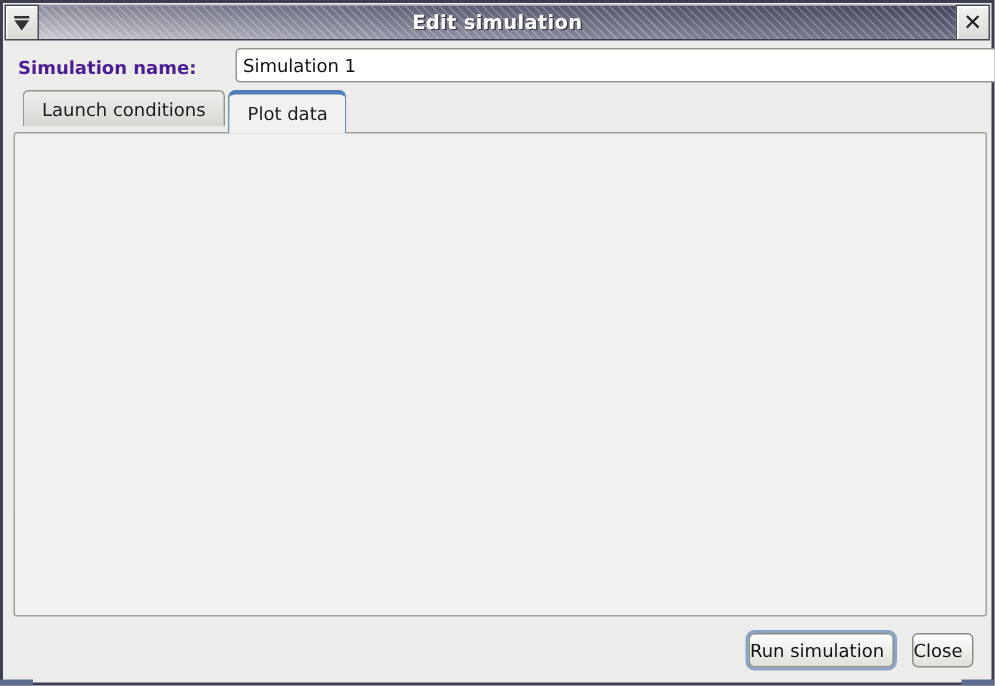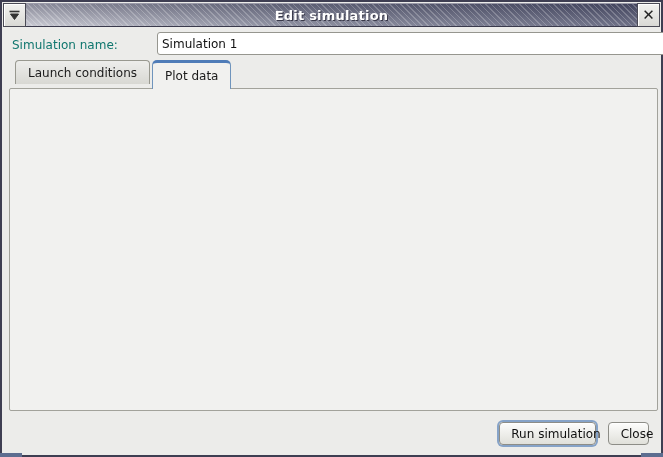--- a/index.html
+++ b/index.html
@@ -35,21 +35,21 @@
     border-top:1px solid #9a9aa8; border-bottom:1px solid #3a3a4c;
     display:flex; align-items:center; justify-content:center;
   }
   .tb-title {
     color:#ffffff; font-weight:bold; font-size:13px; letter-spacing:0.2px;
     text-shadow:1px 1px 0 #3a3a4a;
   }
   .close-glyph { font-size:15px; font-weight:bold; color:#222; line-height:1; }
 
   
-  .lbl { position:absolute; white-space:nowrap; color:#0f766e; }
+  .lbl { position:absolute; white-space:nowrap; color:#4c1d95;font-weight:bold; }
 
   .textfield {
     position:absolute; background:#ffffff;
     border:1px solid #96968f; border-radius:3px;
     font:12px "DejaVu Sans","Liberation Sans",sans-serif; color:#111;
     padding:0 4px; outline:none;margin-left:35px;
   }
 
   .combo {
     position:absolute; display:flex; align-items:stretch;
@@ -67,26 +67,25 @@
   }
   .combo-btn svg { display:block; }
 
   .unit-field {
     position:absolute; background:#eeeeeb;
     border:1px solid #bcbcb6; border-radius:2px;
     display:flex; align-items:center; padding:0 5px; color:#3c3c3c;
   }
 
   .btn {
-    position:absolute; display:flex; align-items:center; justify-content:center;
+    position:absolute; display:flex; align-items:center; 
     background:linear-gradient(#fdfdfc,#e0e0da);
     border:1px solid #8d8d87; border-radius:4px;
     font-size:12px; color:#111; cursor:pointer; white-space:nowrap;
     box-shadow:inset 0 1px 0 #ffffff;
-    padding-left:17px;
   }
   .btn-default { box-shadow:0 0 0 2px #86a3c8, inset 0 1px 0 #ffffff; }
 
   
   .tabs {
     position:absolute; left:13px; top:58px; height:29px;
     display:flex; z-index:3;
   }
   .tab {
     height:24px; padding:0 12px; margin-right:2px;

